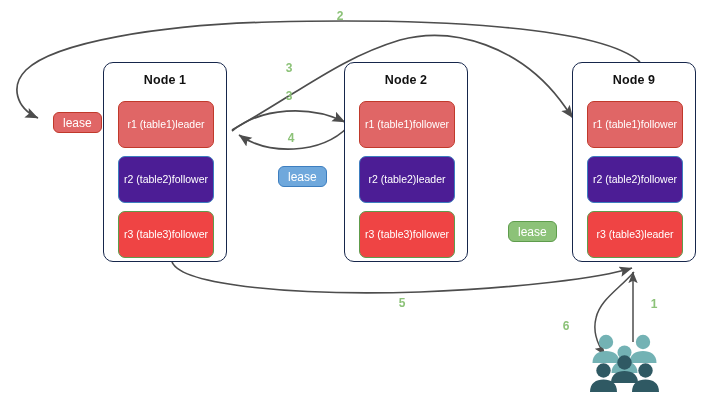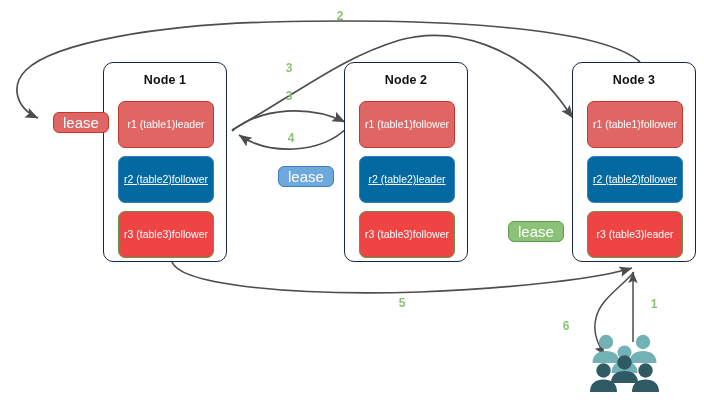--- a/index.html
+++ b/index.html
@@ -53,32 +53,32 @@
     display: flex;
     flex-direction: row;
     align-items: center;
     justify-content: center;
     color: #ffffff;
     font-size: 10.5px;
     line-height: 13px;
     text-align: center;
   }
   .rep-red   { background: #e06666; border: 1.3px solid #c0392b; }
-  .rep-blue  { background: #0369a1; border: 1.3px solid #3d7ebf; text-decoration: underline; }
+  .rep-blue  { background: #4c1d95; border: 1.3px solid #3d7ebf; }
   .rep-green { background: #ef4444; border: 1.3px solid #5e9c4c; }
 
   .lease {
     position: absolute;
     border-radius: 6px;
     box-sizing: border-box;
     display: flex;
     align-items: center;
     justify-content: center;
     color: #ffffff;
-    font-size: 15px;
+    font-size: 12px;
     height: 21px;
     padding: 0 9px;
   }
   .lease-red   { background: #e06666; border: 1.3px solid #c0392b; }
   .lease-blue  { background: #6fa8dc; border: 1.3px solid #3d7ebf; }
   .lease-green { background: #8cc278; border: 1.3px solid #5e9c4c; }
 
   .step-label {
     position: absolute;
     color: #8cc278;
@@ -144,21 +144,21 @@
       <span>r2 (table2)</span>
       <span>leader</span>
     </div>
     <div class="replica rep-green" style="top:148px;">
       <span>r3 (table3)</span>
       <span>follower</span>
     </div>
   </div>
 
   <div class="node-box" style="left:572px; top:62px; width:124px; height:200px;">
-    <div class="node-title">Node 3</div>
+    <div class="node-title">Node 9</div>
     <div class="replica rep-red" style="top:38px;">
       <span>r1 (table1)</span>
       <span>follower</span>
     </div>
     <div class="replica rep-blue" style="top:93px;">
       <span>r2 (table2)</span>
       <span>follower</span>
     </div>
     <div class="replica rep-green" style="top:148px;">
       <span>r3 (table3)</span>

